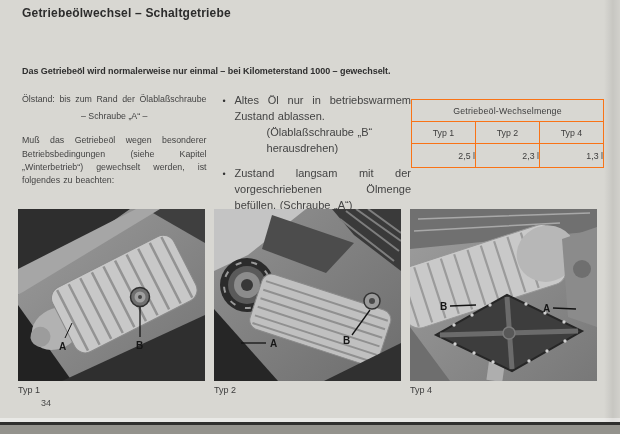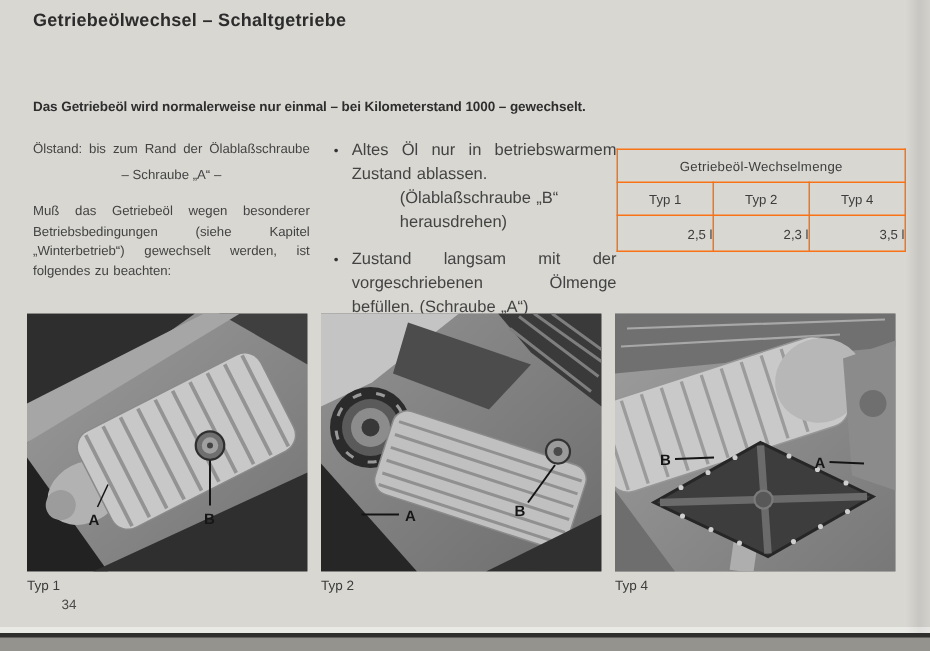--- a/index.html
+++ b/index.html
@@ -97,21 +97,21 @@
           <td colspan="3">Getriebeöl-Wechselmenge</td>
         </tr>
         <tr class="t-head">
           <td>Typ 1</td>
           <td>Typ 2</td>
           <td>Typ 4</td>
         </tr>
         <tr class="t-val">
           <td>2,5 l</td>
           <td>2,3 l</td>
-          <td>3,5 l</td>
+          <td>1,3 l</td>
         </tr>
       </tbody>
         </table>
     </div>
   </div>
 
   <div class="photos">
 
     <div class="figure">
       <svg width="187" height="172" viewBox="0 0 187 172">

